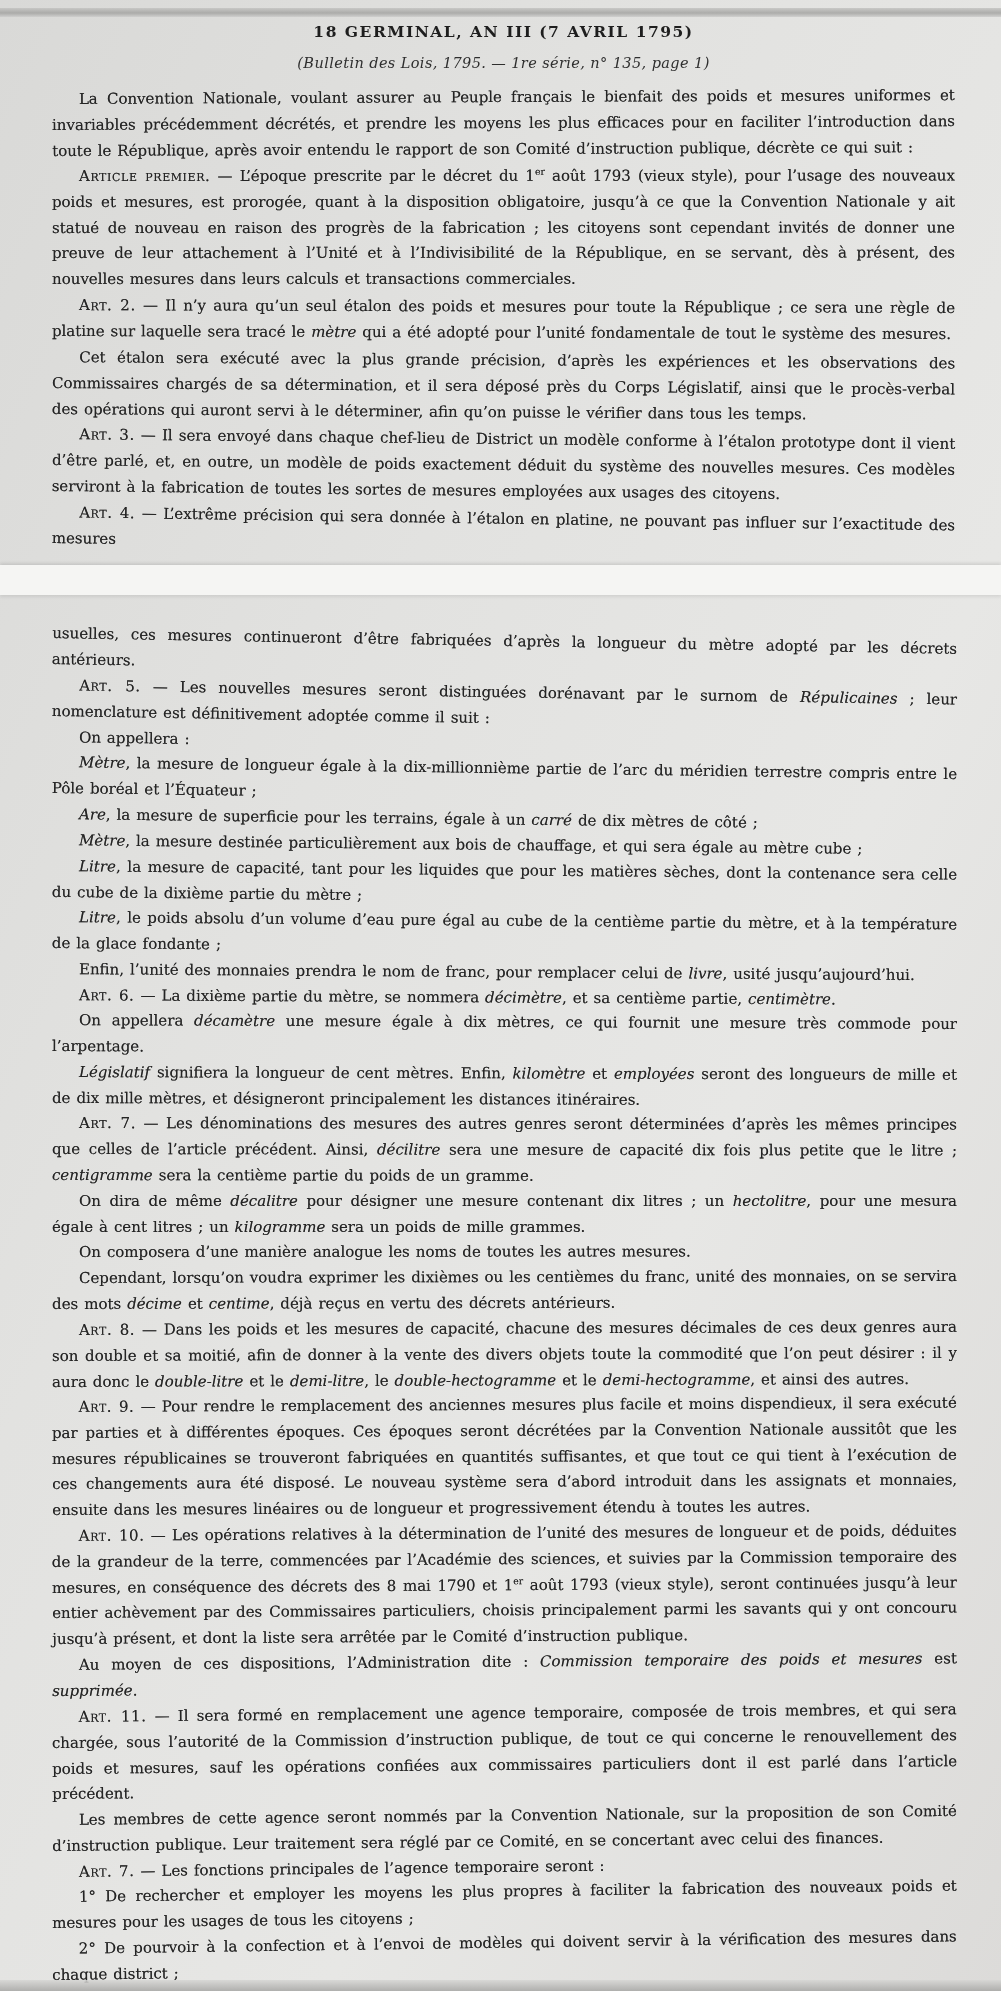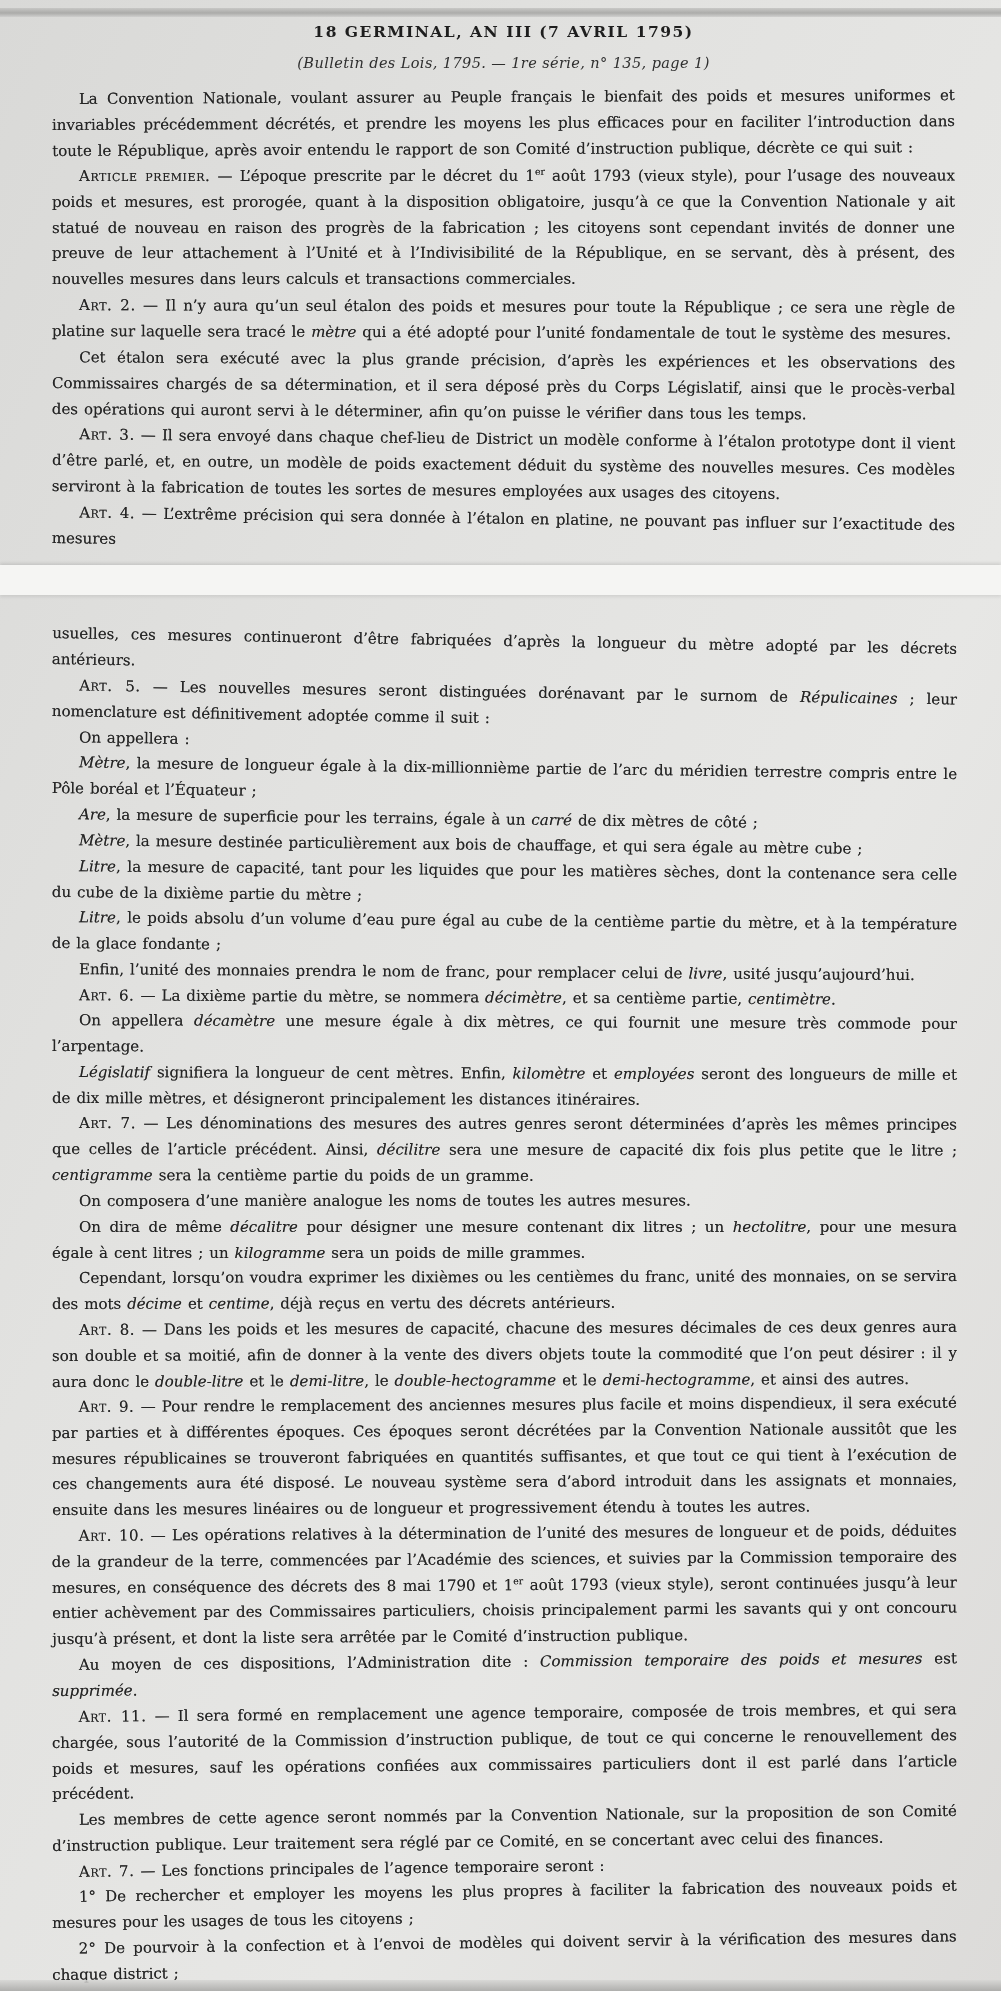--- a/index.html
+++ b/index.html
@@ -119,22 +119,22 @@
         <p class="para" style="transform: rotate(0.775deg);"><span class="it">Mètre</span><span>, la mesure de longueur égale à la dix-millionnième partie de l’arc du méridien terrestre compris entre le Pôle boréal et l’Équateur ;</span></p>
         <p class="para" style="transform: rotate(0.7deg);"><span class="it">Are</span><span>, la mesure de superficie pour les terrains, égale à un </span><span class="it">carré</span><span> de dix mètres de côté ;</span></p>
         <p class="para" style="transform: rotate(0.625deg);"><span class="it">Mètre</span><span>, la mesure destinée particulièrement aux bois de chauffage, et qui sera égale au mètre cube ;</span></p>
         <p class="para" style="transform: rotate(0.55deg);"><span class="it">Litre</span><span>, la mesure de capacité, tant pour les liquides que pour les matières sèches, dont la contenance sera celle du cube de la dixième partie du mètre ;</span></p>
         <p class="para" style="transform: rotate(0.475deg);"><span class="it">Litre</span><span>, le poids absolu d’un volume d’eau pure égal au cube de la centième partie du mètre, et à la température de la glace fondante ;</span></p>
         <p class="para" style="transform: rotate(0.4deg);"><span>Enfin, l’unité des monnaies prendra le nom de franc, pour remplacer celui de </span><span class="it">livre</span><span>, usité jusqu’aujourd’hui.</span></p>
         <p class="para" style="transform: rotate(0.325deg);"><span class="sc">Art. 6.</span><span> — La dixième partie du mètre, se nommera </span><span class="it">décimètre</span><span>, et sa centième partie, </span><span class="it">centimètre</span><span>.</span></p>
         <p class="para" style="transform: rotate(0.25deg);"><span>On appellera </span><span class="it">décamètre</span><span> une mesure égale à dix mètres, ce qui fournit une mesure très commode pour l’arpentage.</span></p>
         <p class="para" style="transform: rotate(0.175deg);"><span class="it">Législatif</span><span> signifiera la longueur de cent mètres. Enfin, </span><span class="it">kilomètre</span><span> et </span><span class="it">employées</span><span> seront des longueurs de mille et de dix mille mètres, et désigneront principalement les distances itinéraires.</span></p>
         <p class="para" style="transform: rotate(0.1deg);"><span class="sc">Art. 7.</span><span> — Les dénominations des mesures des autres genres seront déterminées d’après les mêmes principes que celles de l’article précédent. Ainsi, </span><span class="it">décilitre</span><span> sera une mesure de capacité dix fois plus petite que le litre ; </span><span class="it">centigramme</span><span> sera la centième partie du poids de un gramme.</span></p>
+        <p class="para" style="transform: rotate(0.025deg);"><span>On dira de même </span><span class="it">décalitre</span><span> pour désigner une mesure contenant dix litres ; un </span><span class="it">hectolitre</span><span>, pour une mesura égale à cent litres ; un </span><span class="it">kilogramme</span><span> sera un poids de mille grammes.</span></p>
         <p class="para" style="transform: rotate(-0.05deg);"><span>On composera d’une manière analogue les noms de toutes les autres mesures.</span></p>
-        <p class="para" style="transform: rotate(0.025deg);"><span>On dira de même </span><span class="it">décalitre</span><span> pour désigner une mesure contenant dix litres ; un </span><span class="it">hectolitre</span><span>, pour une mesura égale à cent litres ; un </span><span class="it">kilogramme</span><span> sera un poids de mille grammes.</span></p>
         <p class="para" style="transform: rotate(-0.125deg);"><span>Cependant, lorsqu’on voudra exprimer les dixièmes ou les centièmes du franc, unité des monnaies, on se servira des mots </span><span class="it">décime</span><span> et </span><span class="it">centime</span><span>, déjà reçus en vertu des décrets antérieurs.</span></p>
         <p class="para" style="transform: rotate(-0.2deg);"><span class="sc">Art. 8.</span><span> — Dans les poids et les mesures de capacité, chacune des mesures décimales de ces deux genres aura son double et sa moitié, afin de donner à la vente des divers objets toute la commodité que l’on peut désirer : il y aura donc le </span><span class="it">double-litre</span><span> et le </span><span class="it">demi-litre</span><span>, le </span><span class="it">double-hectogramme</span><span> et le </span><span class="it">demi-hectogramme</span><span>, et ainsi des autres.</span></p>
         <p class="para" style="transform: rotate(-0.275deg);"><span class="sc">Art. 9.</span><span> — Pour rendre le remplacement des anciennes mesures plus facile et moins dispendieux, il sera exécuté par parties et à différentes époques. Ces époques seront décrétées par la Convention Nationale aussitôt que les mesures républicaines se trouveront fabriquées en quantités suffisantes, et que tout ce qui tient à l’exécution de ces changements aura été disposé. Le nouveau système sera d’abord introduit dans les assignats et monnaies, ensuite dans les mesures linéaires ou de longueur et progressivement étendu à toutes les autres.</span></p>
         <p class="para" style="transform: rotate(-0.35deg);"><span class="sc">Art. 10.</span><span> — Les opérations relatives à la détermination de l’unité des mesures de longueur et de poids, déduites de la grandeur de la terre, commencées par l’Académie des sciences, et suivies par la Commission temporaire des mesures, en conséquence des décrets des 8 mai 1790 et 1</span><sup class="s">er</sup><span> août 1793 (vieux style), seront continuées jusqu’à leur entier achèvement par des Commissaires particuliers, choisis principalement parmi les savants qui y ont concouru jusqu’à présent, et dont la liste sera arrêtée par le Comité d’instruction publique.</span></p>
         <p class="para" style="transform: rotate(-0.425deg);"><span>Au moyen de ces dispositions, l’Administration dite : </span><span class="it">Commission temporaire des poids et mesures</span><span> est </span><span class="it">supprimée</span><span>.</span></p>
         <p class="para" style="transform: rotate(-0.5deg);"><span class="sc">Art. 11.</span><span> — Il sera formé en remplacement une agence temporaire, composée de trois membres, et qui sera chargée, sous l’autorité de la Commission d’instruction publique, de tout ce qui concerne le renouvellement des poids et mesures, sauf les opérations confiées aux commissaires particuliers dont il est parlé dans l’article précédent.</span></p>
         <p class="para" style="transform: rotate(-0.575deg);"><span>Les membres de cette agence seront nommés par la Convention Nationale, sur la proposition de son Comité d’instruction publique. Leur traitement sera réglé par ce Comité, en se concertant avec celui des finances.</span></p>
         <p class="para" style="transform: rotate(-0.65deg);"><span class="sc">Art. 7.</span><span> — Les fonctions principales de l’agence temporaire seront :</span></p>
         <p class="para" style="transform: rotate(-0.725deg);"><span>1° De rechercher et employer les moyens les plus propres à faciliter la fabrication des nouveaux poids et mesures pour les usages de tous les citoyens ;</span></p>
         <p class="para" style="transform: rotate(-0.8deg);"><span>2° De pourvoir à la confection et à l’envoi de modèles qui doivent servir à la vérification des mesures dans chaque district ;</span></p>

